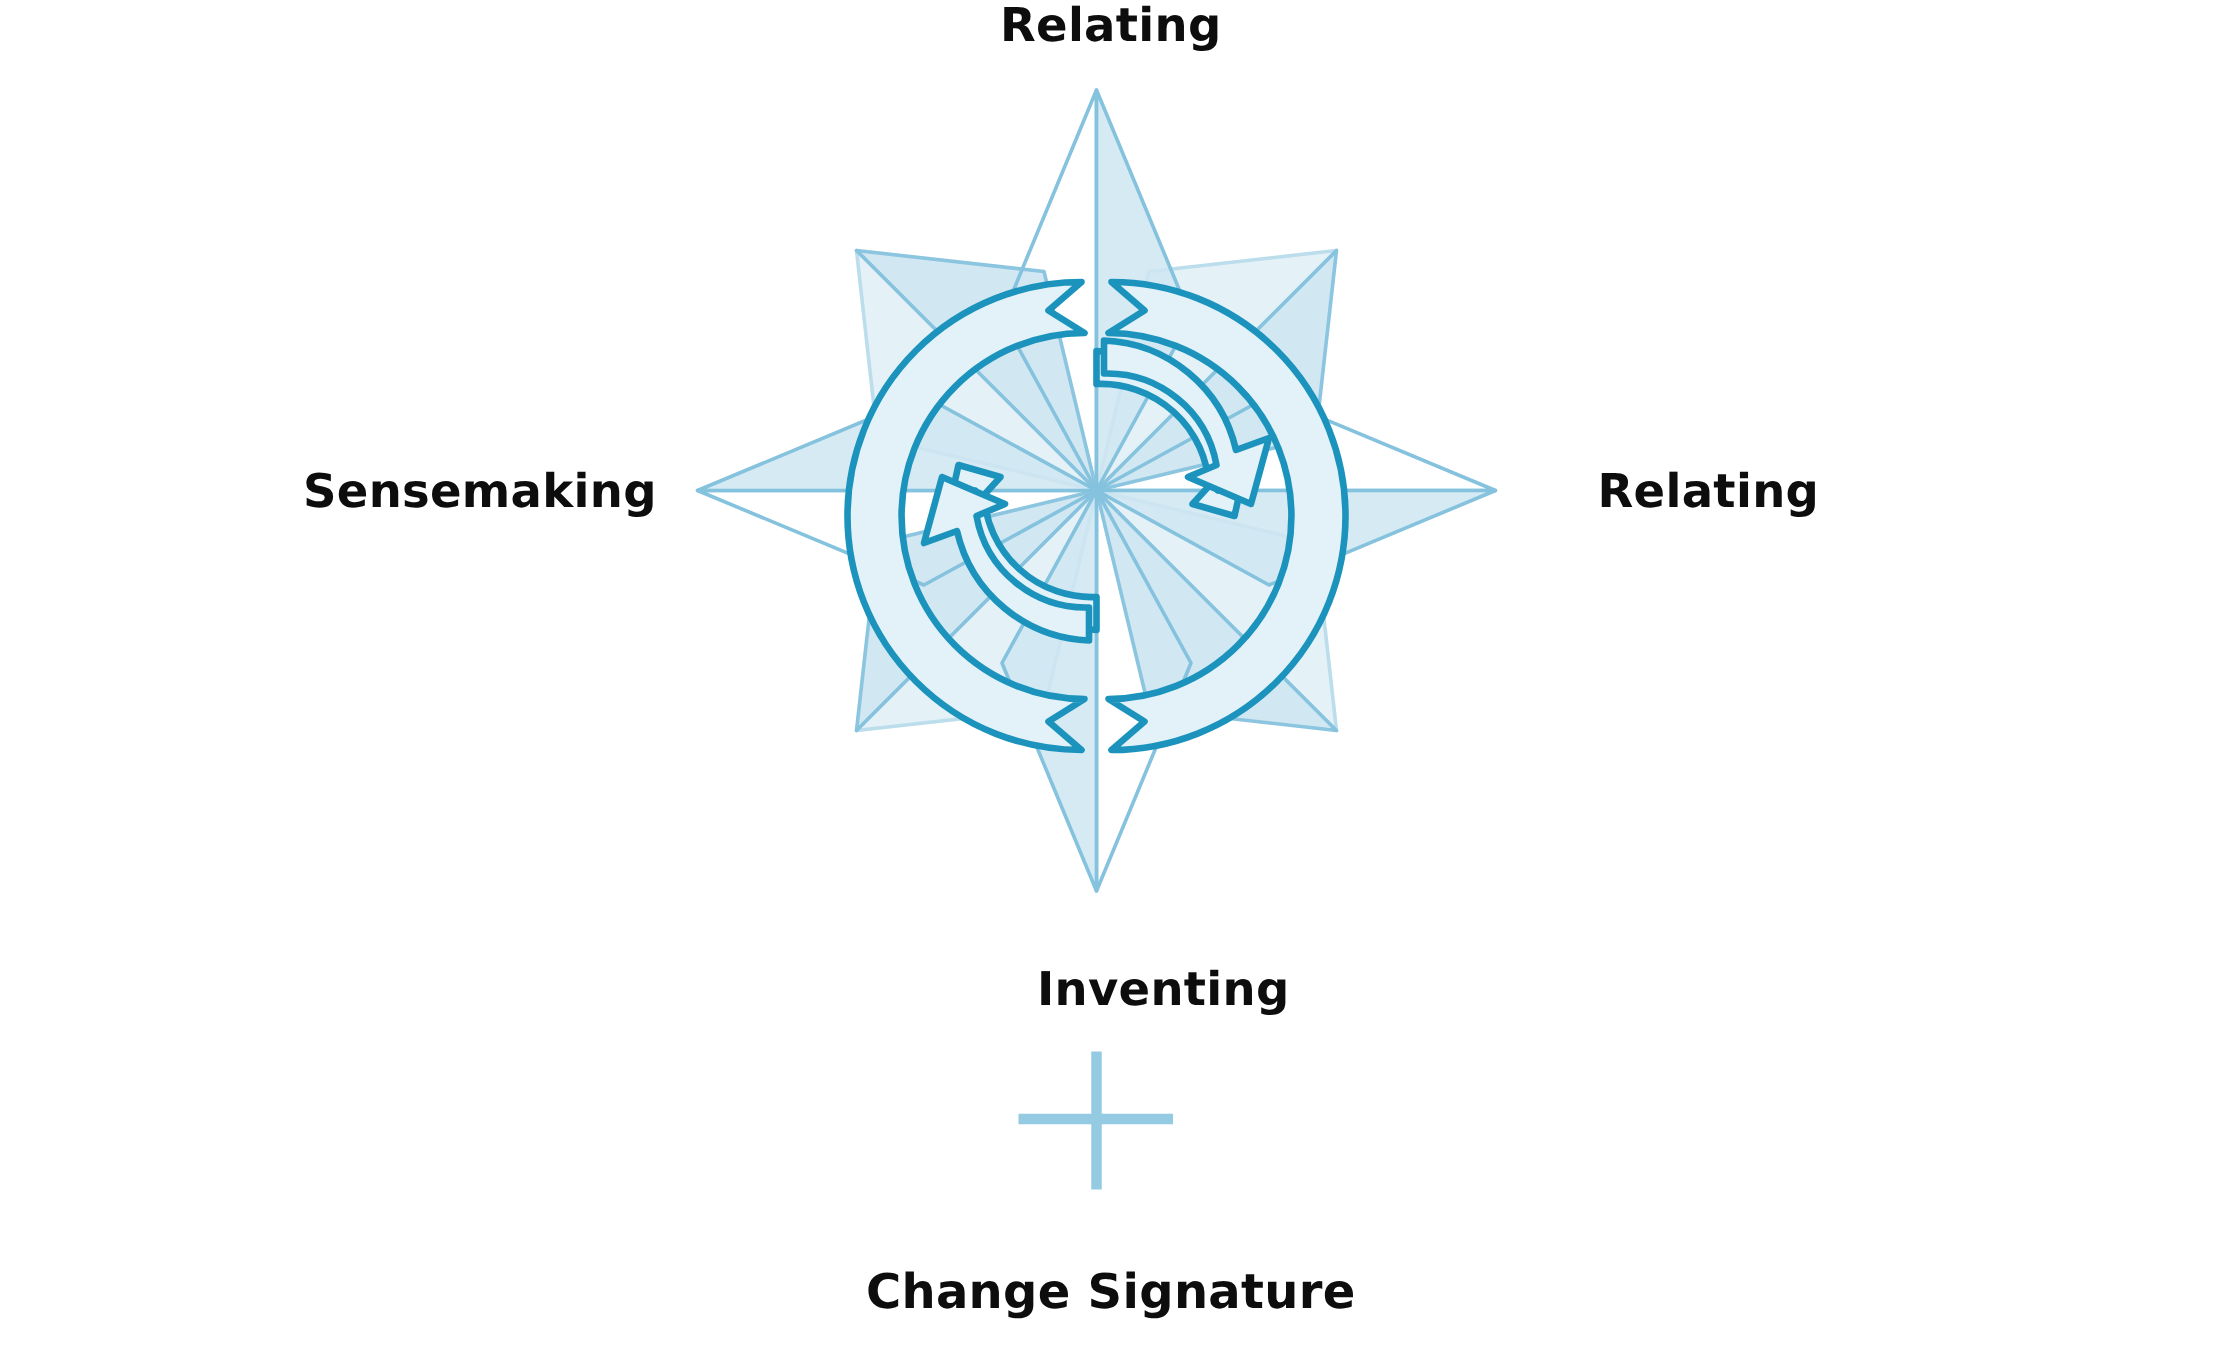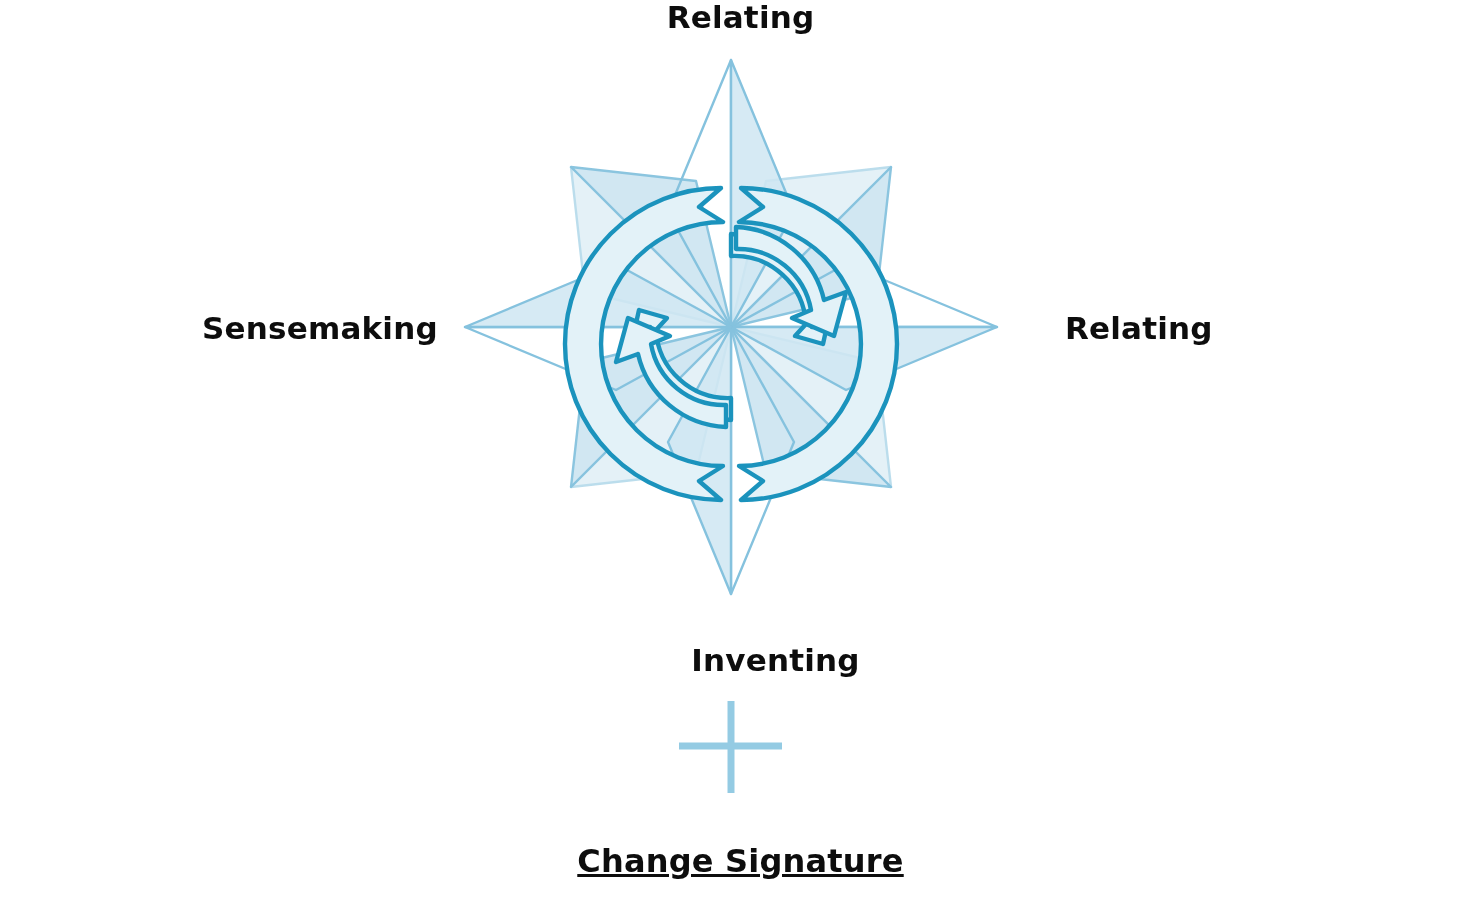--- a/index.html
+++ b/index.html
@@ -54,21 +54,20 @@
     left: 50%;
     top: 645px;
     transform: translateX(-50%);
     margin-left: 35px;
   }
   .label-change-signature {
     left: 50%;
     top: 845px;
     transform: translateX(-50%);
     font-size: 32px;
-    text-decoration: underline;
   }
 </style>
 </head>
 <body>
 
 <div id="canvas">
 
   <svg id="rose-svg" viewBox="0 0 1481 907">
     <defs>
       

